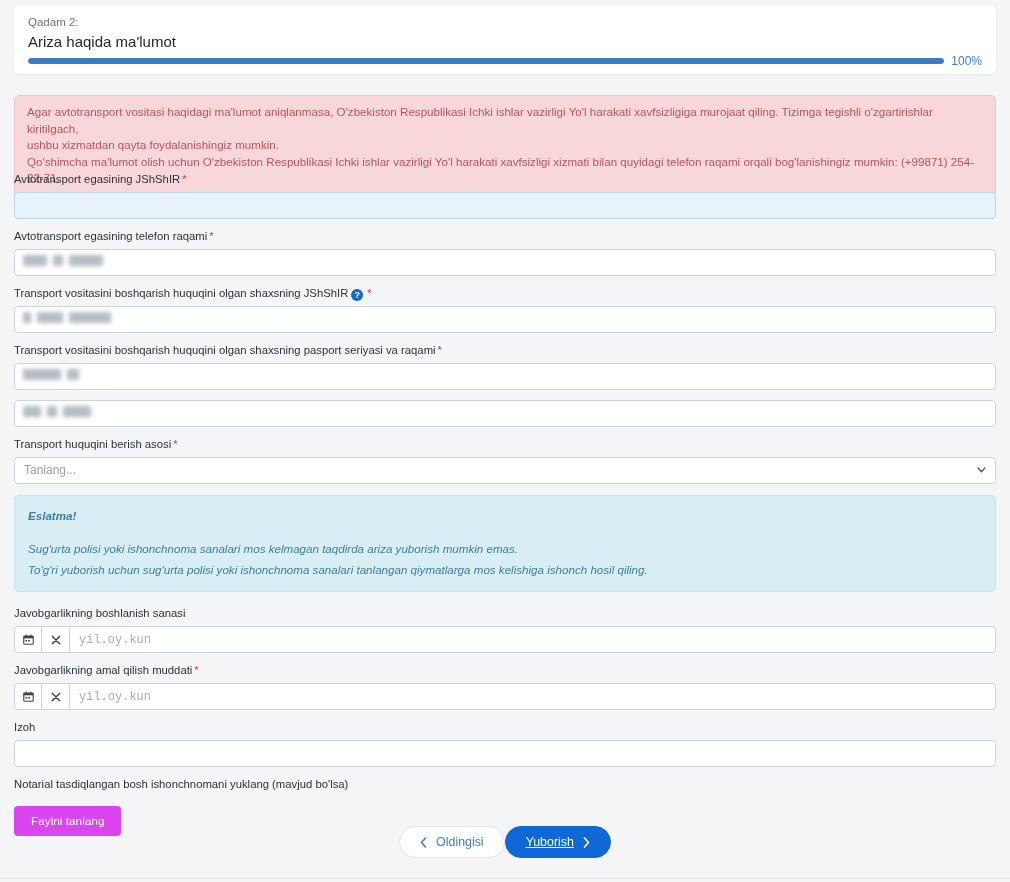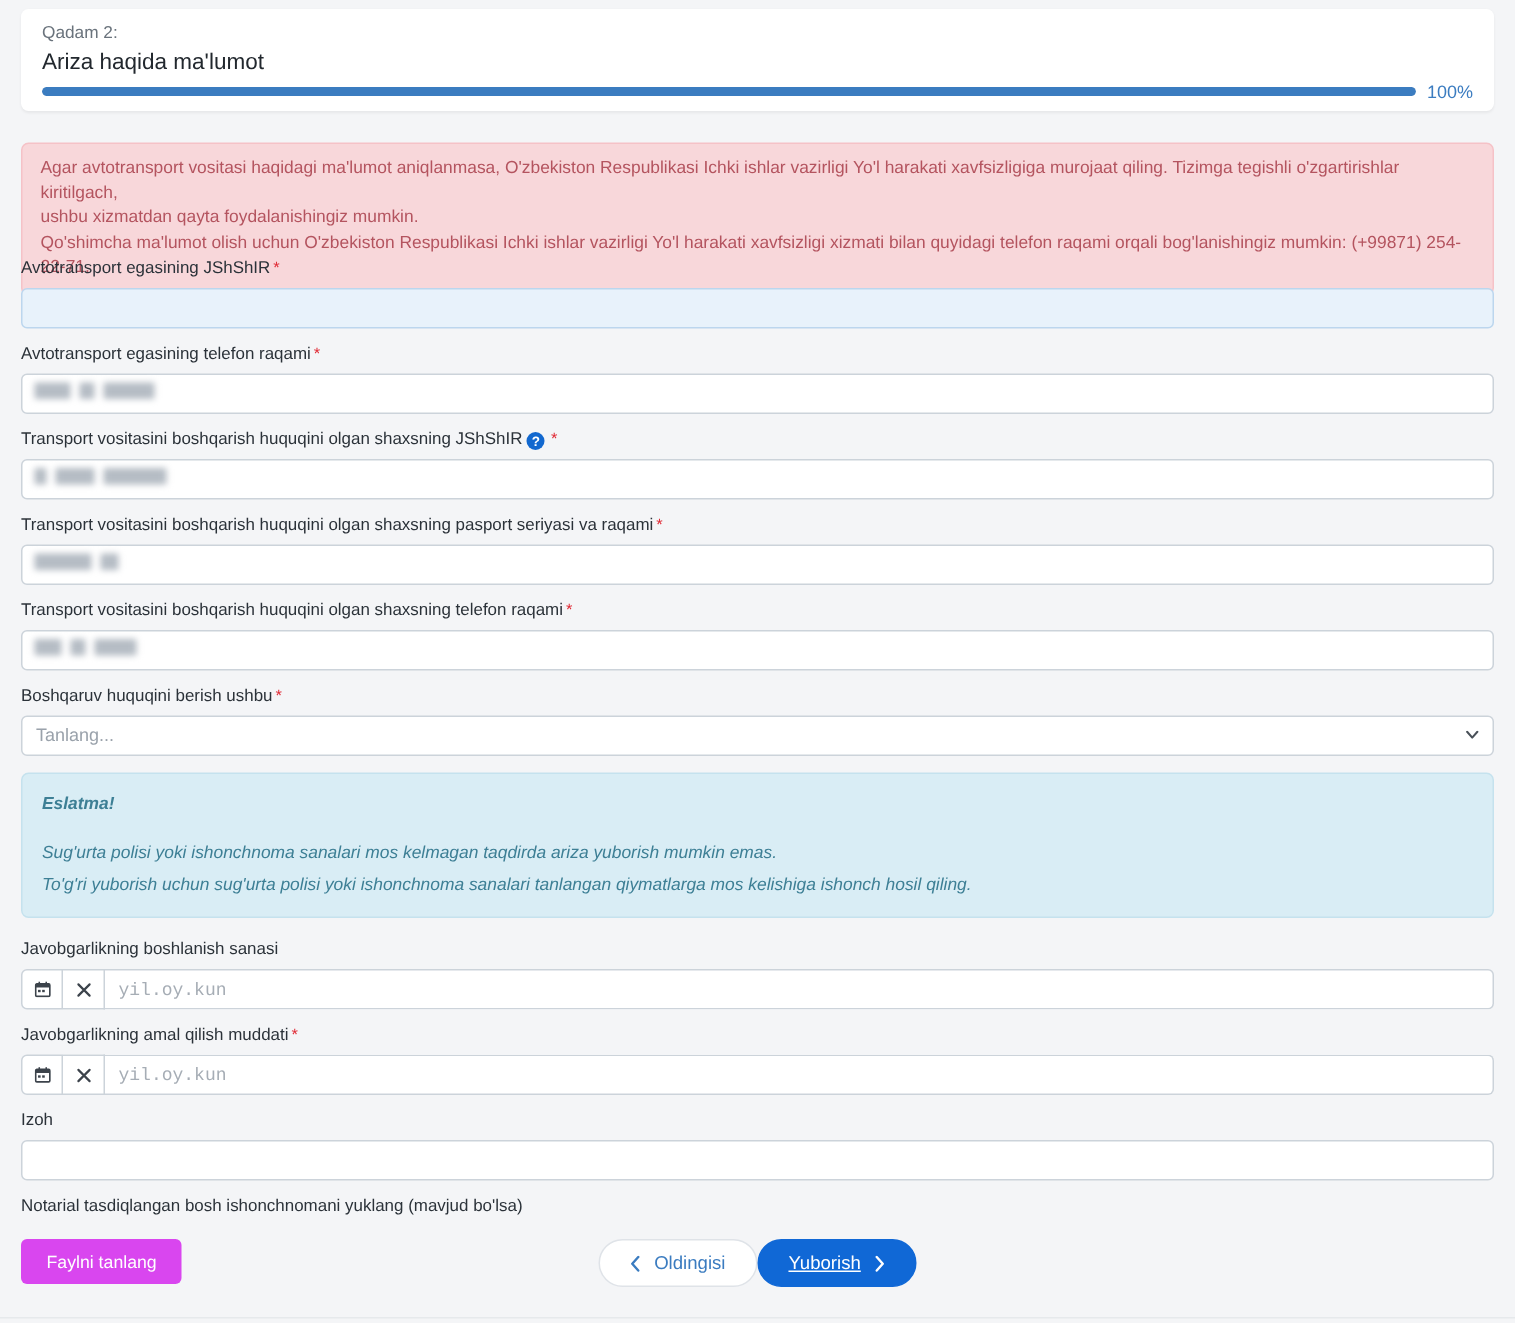--- a/index.html
+++ b/index.html
@@ -191,36 +191,33 @@
       <div class="input-wrap">
         <input class="input" type="text" style="">
         <div class="redacted">
           <span style="width:38px"></span>
             <span style="width:12px"></span>
         </div>
       </div>
     </div>
 
     <div class="field">
-      <label class="field-label">
-        <span>Transport vositasini boshqarish huquqini olgan shaxsning telefon raqami</span><span class="req">*</span>
-      </label>
       <div class="input-wrap">
         <input class="input" type="text" style="">
         <div class="redacted">
           <span style="width:18px"></span>
             <span style="width:10px"></span>
             <span style="width:28px"></span>
         </div>
       </div>
     </div>
 
     <div class="field">
       <label class="field-label">
-        <span>Boshqaruv huquqini berish ushbu</span><span class="req">*</span>
+        <span>Transport huquqini berish asosi</span><span class="req">*</span>
       </label>
       <div class="select-wrap">
         <div class="select">Tanlang...</div>
         <svg class="chev-down" viewBox="0 0 10 7">
           <path d="M1 1 L5 5.5 L9 1" fill="none" stroke="#4a5159" stroke-width="1.6" stroke-linecap="round" stroke-linejoin="round"></path>
         </svg>
       </div>
     </div>
 
     <div class="note">

